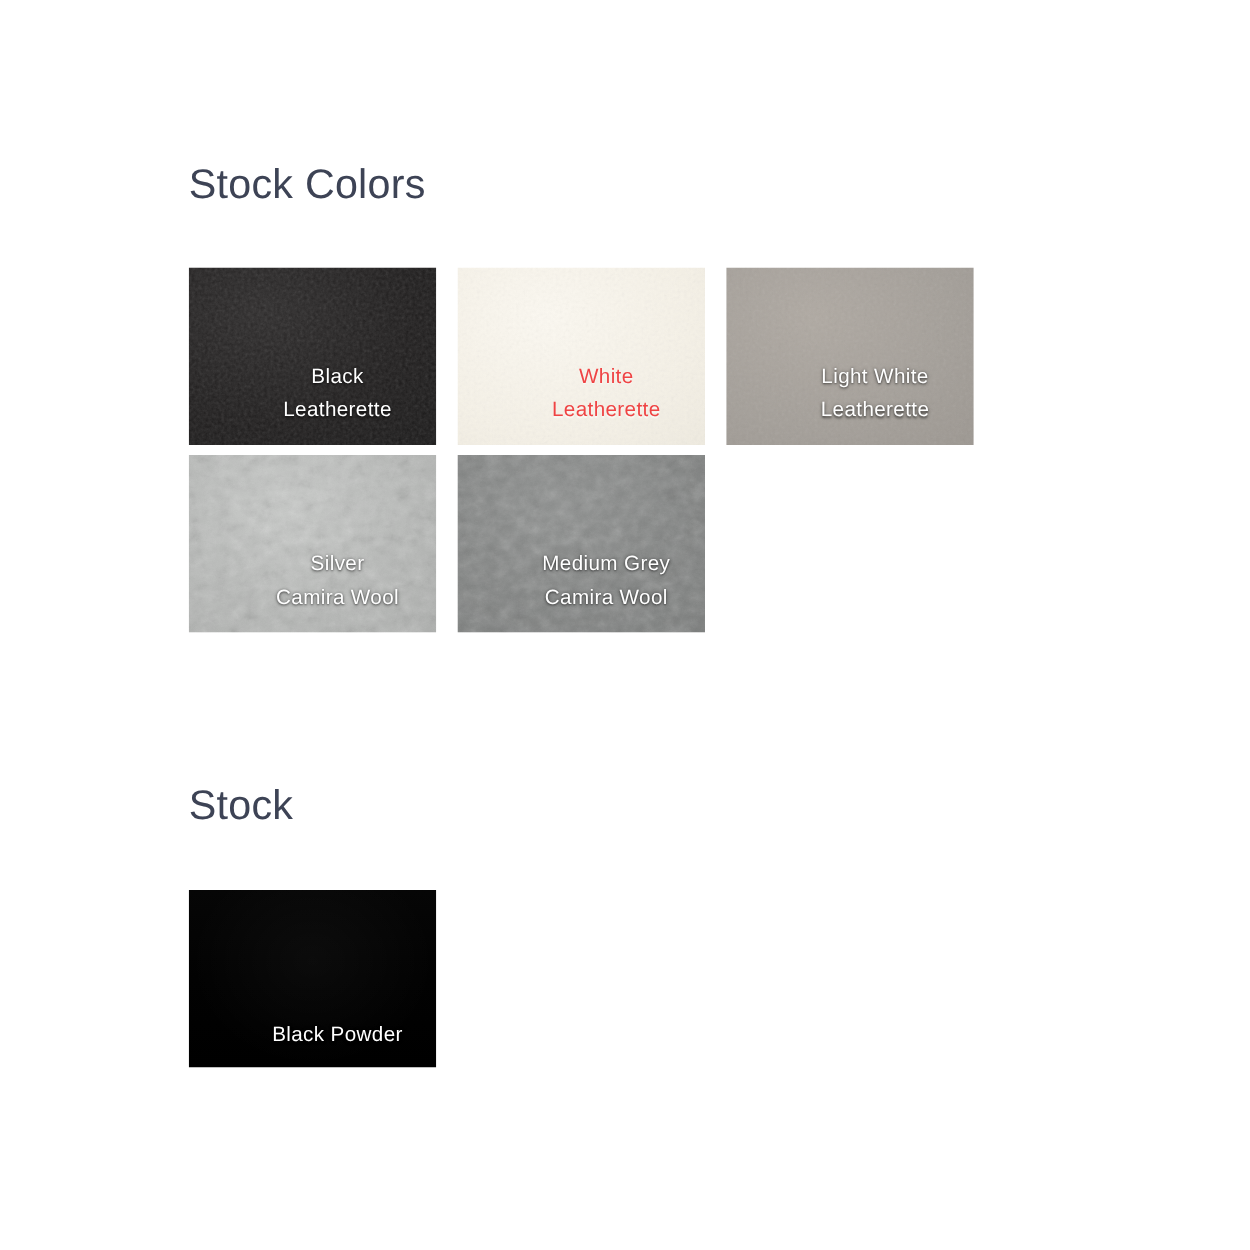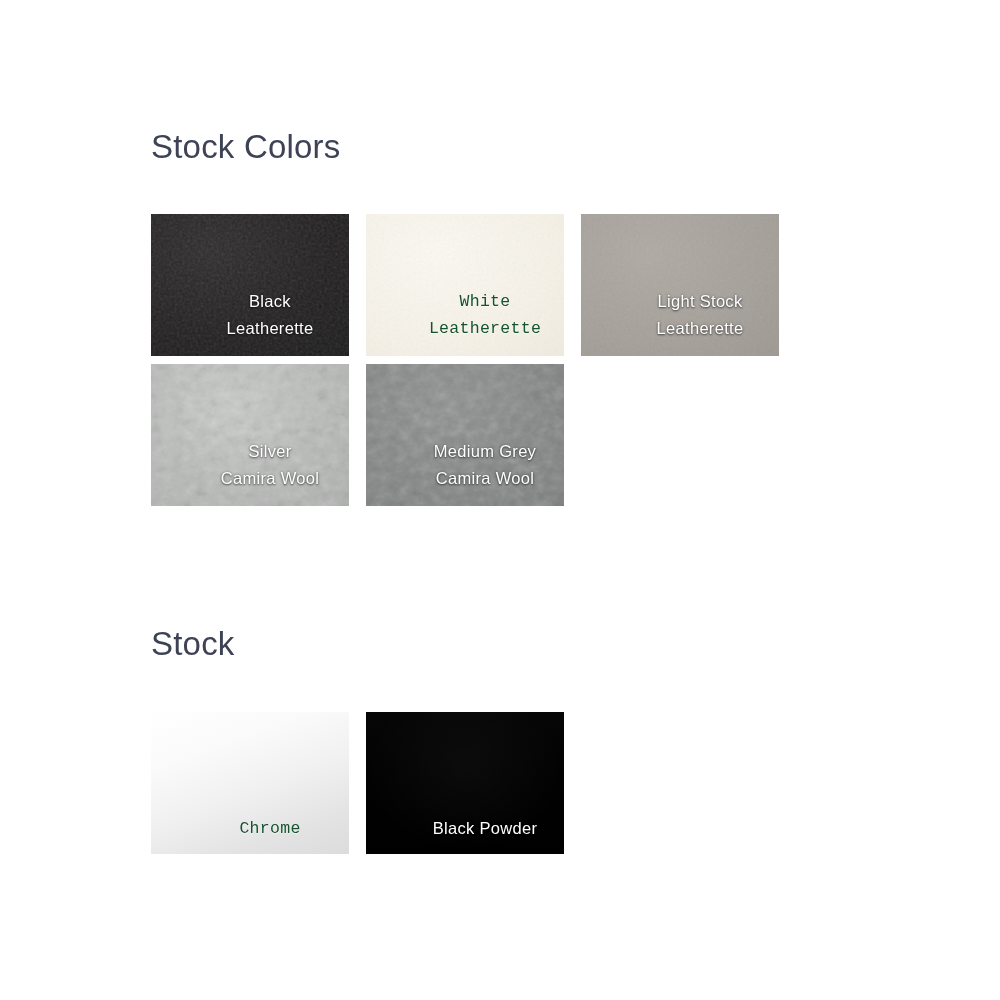--- a/index.html
+++ b/index.html
@@ -75,23 +75,22 @@
     letter-spacing: 0.3px;
     white-space: pre-line;
     z-index: 3;
     padding-left: 40px;
   }
   .swatch-label.light {
     color: #ffffff;
     text-shadow: 0 1px 2px rgba(0,0,0,0.55), 0 0 3px rgba(0,0,0,0.35);
   }
   .swatch-label.dark {
-    color: #14532d;
+    color: #ef4444;
     text-shadow: 0 1px 1px rgba(255,255,255,0.7);
-    font-family: Liberation Mono, monospace;
   }
   .swatch-label.single {
     bottom: 12px;
   }
 
   
   .tint {
     position: absolute;
     inset: 0;
     z-index: 1;
@@ -219,21 +218,21 @@
         </svg>
         <div class="swatch-label dark">White
 Leatherette</div>
       </div>
 
       <div class="swatch m-lightgrey-leather">
         <div class="tint"></div>
         <svg class="noise-svg" preserveAspectRatio="none">
           <rect width="100%" height="100%" filter="url(#fx-pebble)" opacity="0.20"></rect>
         </svg>
-        <div class="swatch-label light">Light Stock
+        <div class="swatch-label light">Light White
 Leatherette</div>
       </div>
 
       <div class="swatch m-silver-wool">
         <div class="tint"></div>
         <svg class="noise-svg" preserveAspectRatio="none">
           <rect width="100%" height="100%" filter="url(#fx-wool)" opacity="0.42"></rect>
         </svg>
         <svg class="noise-svg" preserveAspectRatio="none">
           <rect width="100%" height="100%" filter="url(#fx-fine)" opacity="0.18"></rect>
@@ -255,25 +254,20 @@
       </div>
 
     </div>
   </section>
 
   <section class="section" id="section-base">
     <h2 class="section-title" id="base-title" style="color: rgb(61, 67, 85);">Stock</h2>
 
     <div class="swatch-grid" id="base-grid">
 
-      <div class="swatch m-chrome">
-        <div class="tint"></div>
-        <div class="tex-overlay"></div>
-        <div class="swatch-label dark single">Chrome</div>
-      </div>
 
 
       <div class="swatch m-blackpowder">
         <div class="tint"></div>
         <div class="tex-overlay"></div>
         <div class="swatch-label light single">Black Powder</div>
       </div>
 
     </div>
   </section>

